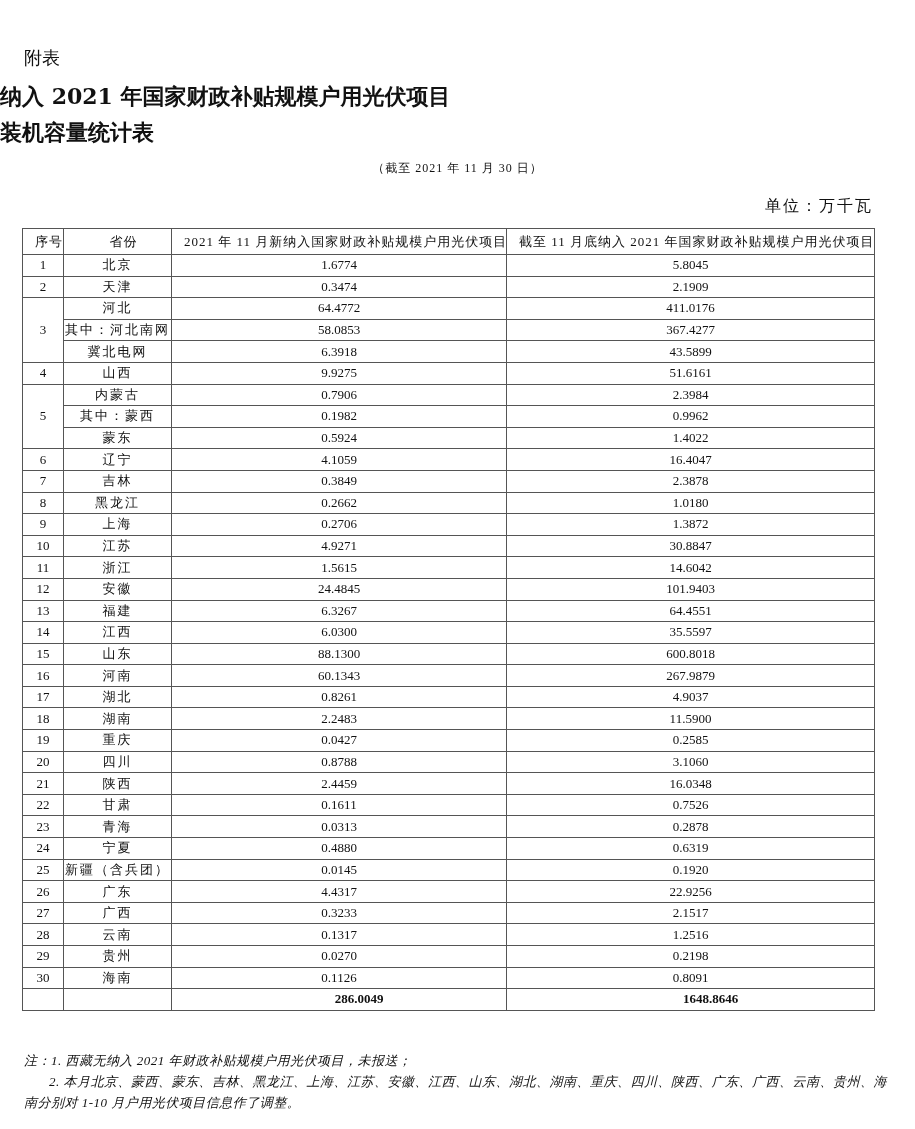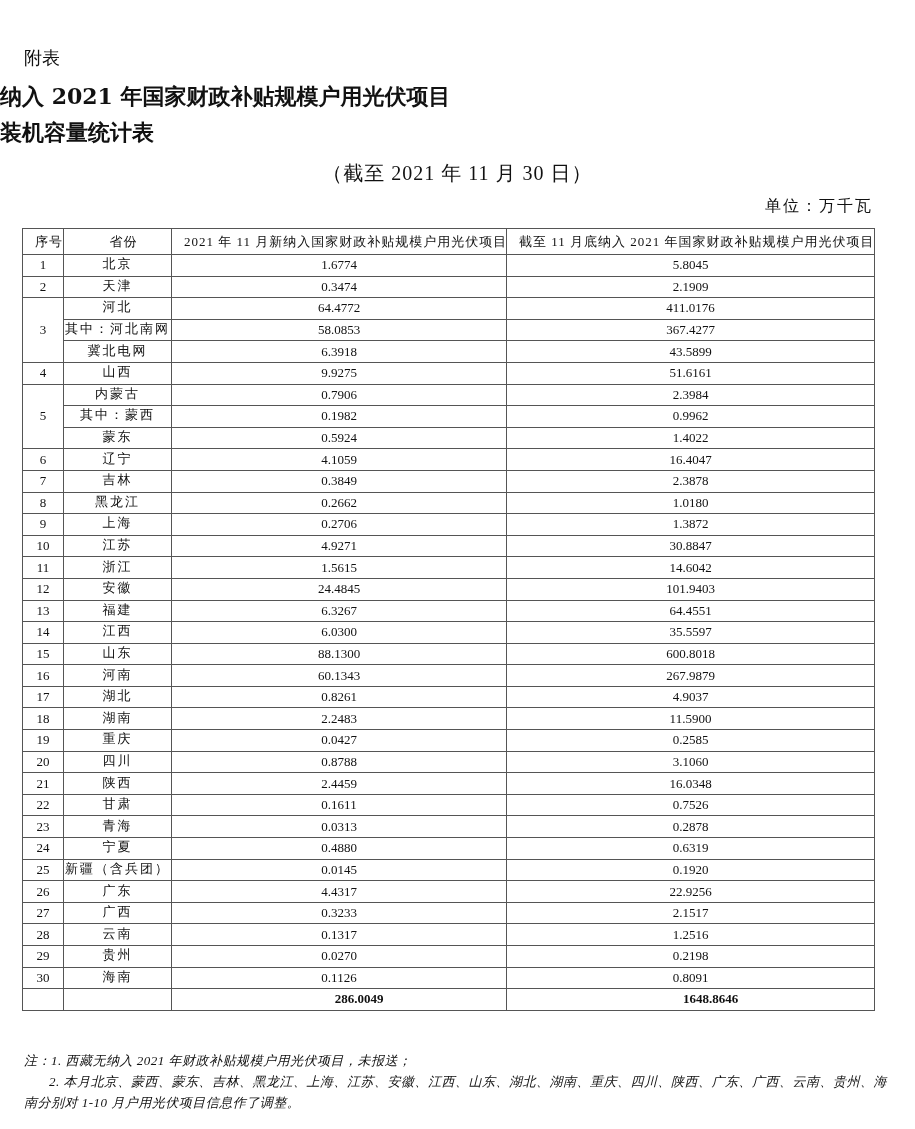--- a/index.html
+++ b/index.html
@@ -12,37 +12,37 @@
     font-family: "DejaVu Sans", sans-serif; font-size: 18px; font-weight: 500;
   }
   .title {
     position: absolute; left: 0; width: 915px; 
     font-family: "DejaVu Serif", serif; font-weight: bold; font-size: 22px; letter-spacing: 0px;
   }
   .title.l1 { top: 82px; }
   .title.l2 { top: 118px; }
   .subtitle {
     position: absolute; left: 0; width: 915px; top: 160px; text-align: center;
-    font-size: 20px; letter-spacing: 1px;
+    font-size: 12px; letter-spacing: 1px;
   }
   .unit {
     position: absolute; right: 42px; top: 196px; font-size: 16px; letter-spacing: 2px;
   }
   table.data {
     position: absolute; left: 22px; top: 228px; width: 852px;
     border-collapse: collapse; table-layout: fixed;
     font-size: 13px;
   }
   table.data td, table.data th {
     border: 1px solid #555; text-align: center; vertical-align: middle;
     padding: 0; height: 20.6px; line-height: 20px; font-weight: normal;
     white-space: nowrap; overflow: hidden;
   }
   table.data th { height: 25px; font-size: 13px; letter-spacing: 1px; padding-left: 12px; }
-  table.data td.name { letter-spacing: 2px; font-family: Liberation Mono, monospace; }
+  table.data td.name { letter-spacing: 2px; }
   table.data tr.total td { font-weight: bold; padding-left: 40px; }
   table.data tr.total td.idx { font-weight: normal; letter-spacing: 1px; }
   .notes {
     position: absolute; left: 24px; top: 1050px; width: 870px;
     font-size: 13px; line-height: 21px; letter-spacing: 0.5px; font-style: italic;
   }
   .notes .n2 { text-indent: 25px; }
 </style>
 </head>
 <body>

